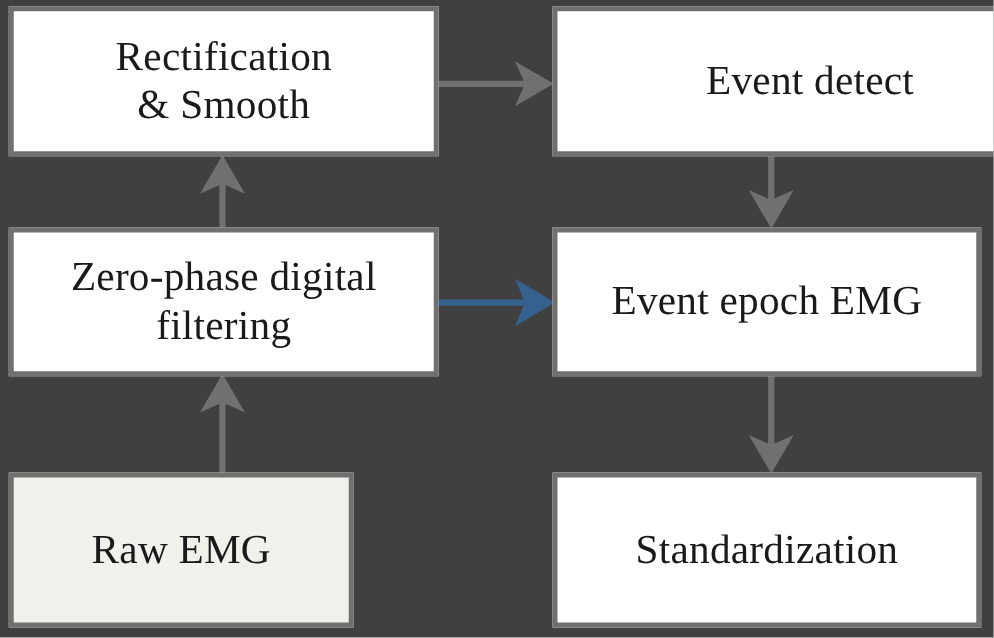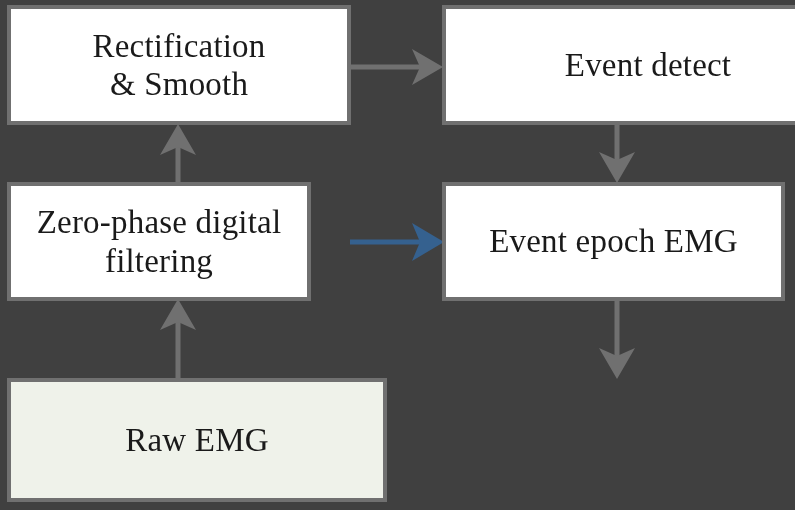--- a/index.html
+++ b/index.html
@@ -35,23 +35,23 @@
     display: block;
     padding: 0 6px;
     white-space: pre-line;
   }
   .node.filled {
     background: #eff2ea;
   }
   
   #node-rectification { left: 7px;   top: 5px;   width: 344px; height: 120px; }
   #node-event-detect  { left: 442px; top: 5px;   width: 412px; height: 120px; }
-  #node-zero-phase    { left: 7px;   top: 182px; width: 304px; height: 119px; }
+  #node-zero-phase    { left: 7px;   top: 182px; width: 344px; height: 119px; }
   #node-event-epoch   { left: 442px; top: 182px; width: 343px; height: 119px; }
-  #node-raw-emg       { left: 7px;   top: 378px; width: 380px; height: 124px; }
+  #node-raw-emg       { left: 7px;   top: 378px; width: 276px; height: 124px; }
   #node-standardization { left: 442px; top: 378px; width: 343px; height: 124px; }
 
   
   #arrow-layer {
     position: absolute;
     left: 0;
     top: 0;
     width: 795px;
     height: 510px;
     pointer-events: none;
@@ -110,14 +110,17 @@
   </div>
 
   <div class="node" id="node-event-epoch">
     <span class="label">Event epoch EMG</span>
   </div>
 
   <div class="node filled" id="node-raw-emg">
     <span class="label">Raw EMG</span>
   </div>
 
+  <div class="node" id="node-standardization">
+    <span class="label">Standardization</span>
+  </div>
 
 </div>
 
 </body></html>

